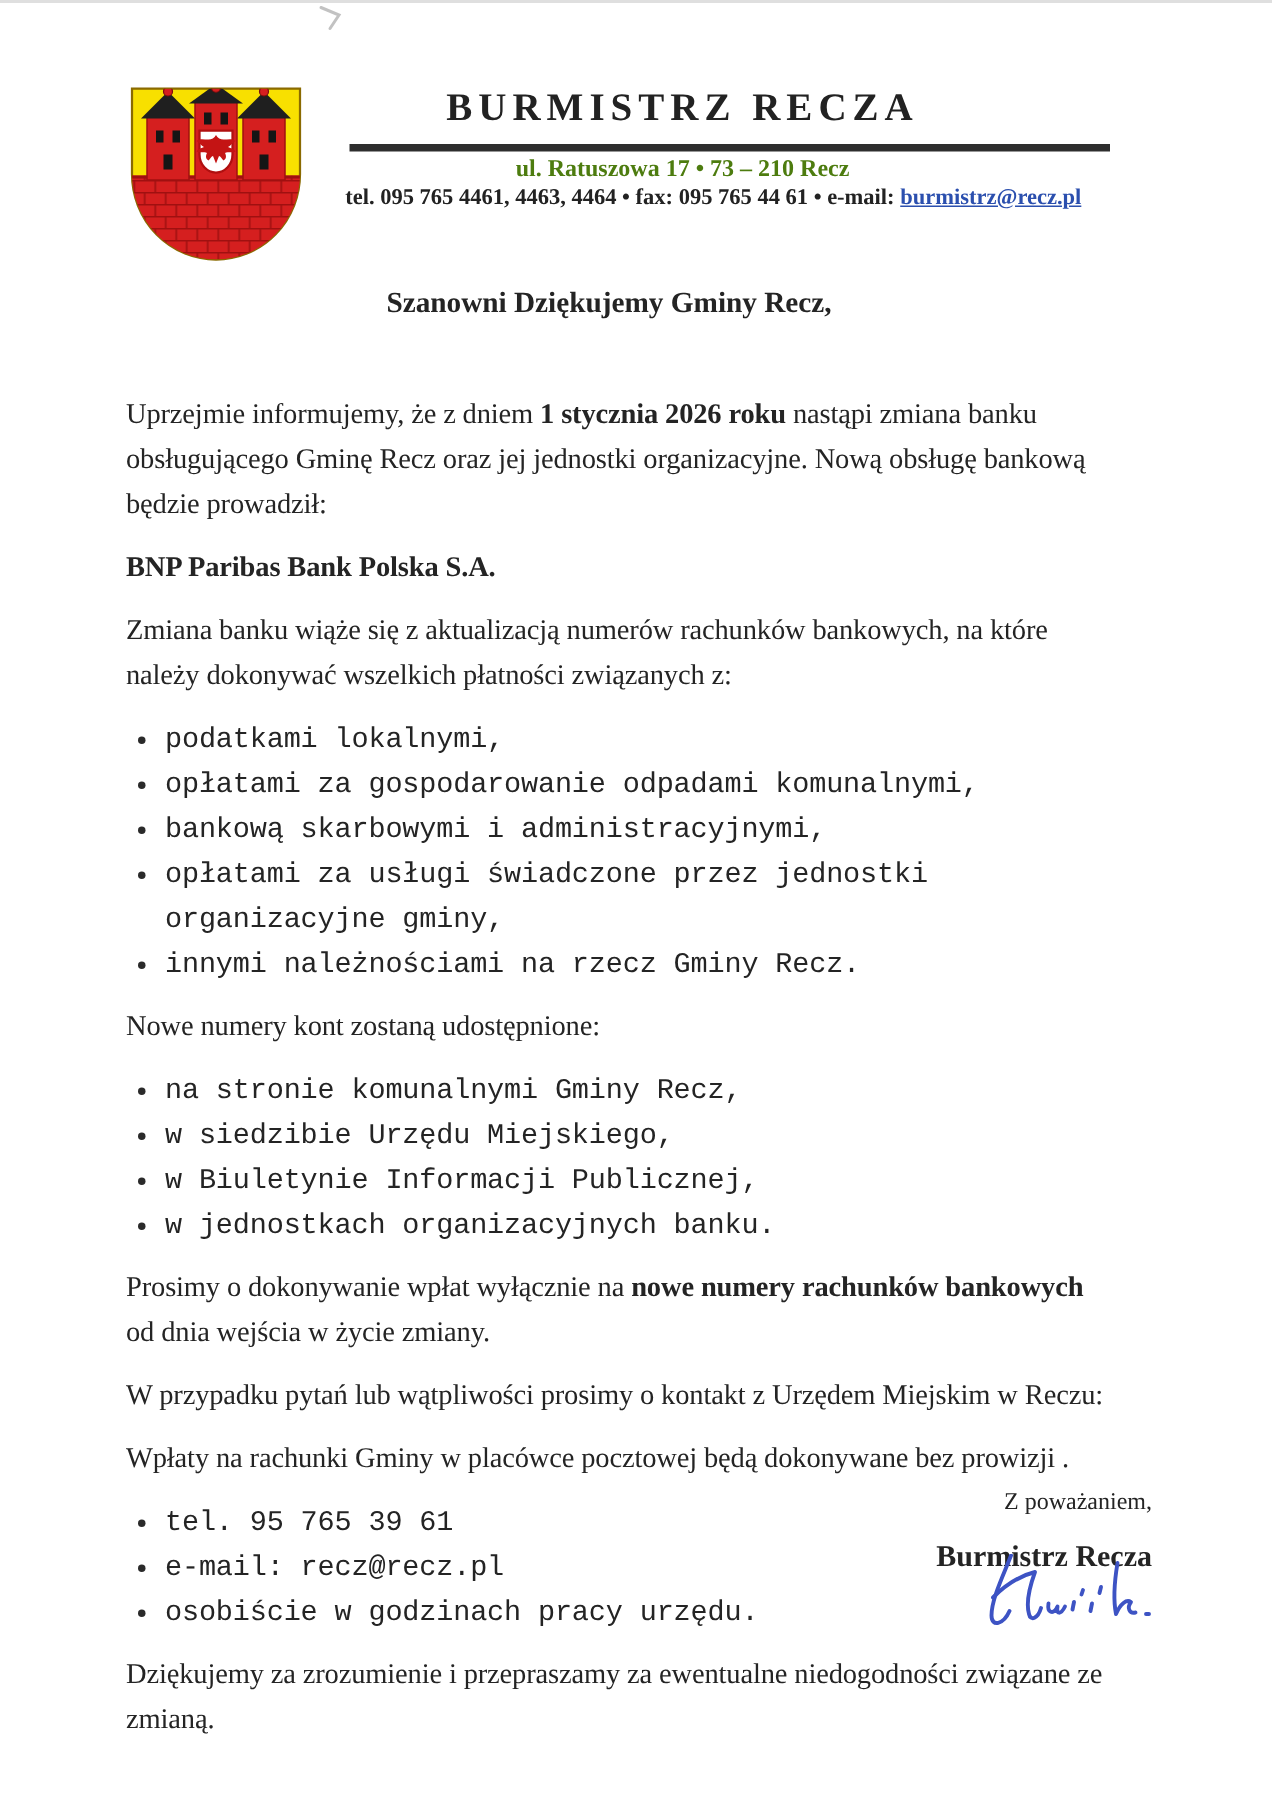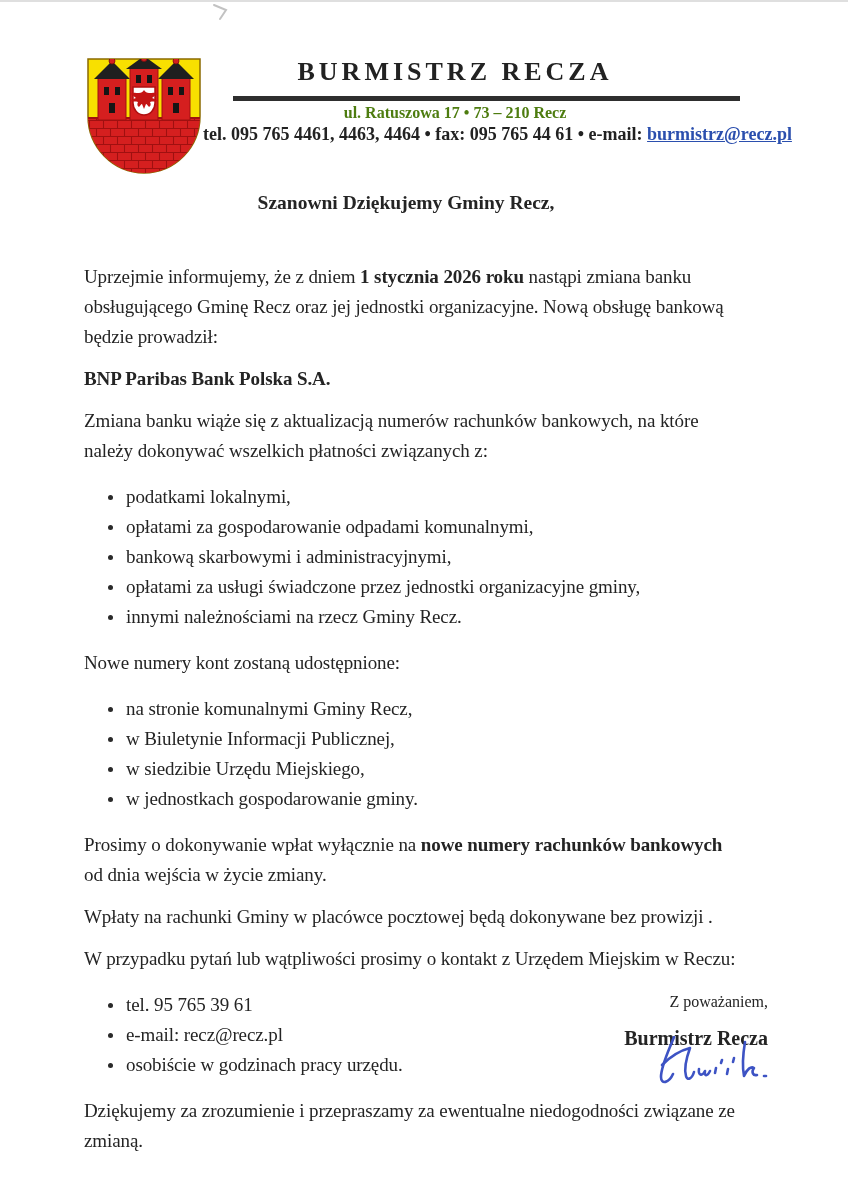--- a/index.html
+++ b/index.html
@@ -22,35 +22,35 @@
     text-align:center; font-size:26px; font-weight:bold; letter-spacing:4px;
     color:#222;
   }
   .hdr-rule { position:absolute; left:233px; top:96px; width:507px; height:5px; background:#2e2e2e; }
   .hdr-addr {
     position:absolute; left:233px; top:104px; width:444px;
     text-align:center; font-size:16px; font-weight:bold; color:#4d7c0f;
   }
   .hdr-contact {
     position:absolute; left:203px; top:124px; width:545px;
-    text-align:center; font-size:18px; font-weight:bold; color:#222; white-space:nowrap;
+    text-align:center; font-size:15px; font-weight:bold; color:#222; white-space:nowrap;
   }
   .email { color:#2b4fae; text-decoration:underline; cursor:pointer; }
 
   
   .salutation {
     position:absolute; left:72px; top:192px; width:668px;
     text-align:center; font-weight:bold; font-size:19.5px;
   }
   .letter-body {
     position:absolute; left:72px; top:250px; width:676px;
     font-size:19px; line-height:30px; letter-spacing:-0.1px;
   }
   .letter-body p { margin:12px; }
-  .letter-body ul { margin:16px; padding:0; list-style:none; }
+  .letter-body ul { margin:0; padding:0; list-style:none;font-family:Liberation Mono, monospace; }
   .letter-body li { position:relative; padding-left:38px; }
   .letter-body li::before {
     content:""; position:absolute; left:20px; top:13px;
     width:5px; height:5px; border-radius:50%; background:#2a2a2a;
   }
   .b { font-weight:bold; }
 
   
   .closing { position:absolute; right:80px; top:990px; text-align:right; }
   .valediction { font-size:16px; line-height:24px; }
@@ -121,27 +121,27 @@
     <ul>
       <li>podatkami lokalnymi,</li>
       <li>opłatami za gospodarowanie odpadami komunalnymi,</li>
       <li>bankową skarbowymi i administracyjnymi,</li>
       <li>opłatami za usługi świadczone przez jednostki organizacyjne gminy,</li>
       <li>innymi należnościami na rzecz Gminy Recz.</li>
     </ul>
     <p><span>Nowe numery kont zostaną udostępnione:</span></p>
     <ul>
       <li>na stronie komunalnymi Gminy Recz,</li>
+      <li>w siedzibie Urzędu Miejskiego,</li>
       <li>w Biuletynie Informacji Publicznej,</li>
-      <li>w siedzibie Urzędu Miejskiego,</li>
-      <li>w jednostkach gospodarowanie gminy.</li>
+      <li>w jednostkach organizacyjnych banku.</li>
     </ul>
     <p><span>Prosimy o dokonywanie wpłat wyłącznie na </span><span class="b">nowe numery rachunków bankowych</span><span> od dnia wejścia w życie zmiany.</span></p>
+    <p><span>W przypadku pytań lub wątpliwości prosimy o kontakt z Urzędem Miejskim w Reczu:</span></p>
     <p><span>Wpłaty na rachunki Gminy w placówce pocztowej będą dokonywane bez prowizji .</span></p>
-    <p><span>W przypadku pytań lub wątpliwości prosimy o kontakt z Urzędem Miejskim w Reczu:</span></p>
     <ul>
       <li>tel. 95 765 39 61</li>
       <li>e-mail: recz@recz.pl</li>
       <li>osobiście w godzinach pracy urzędu.</li>
     </ul>
     <p><span>Dziękujemy za zrozumienie i przepraszamy za ewentualne niedogodności związane ze zmianą.</span></p>
   </div>
 
 <div class="closing">
   <div class="valediction">Z poważaniem,</div>

